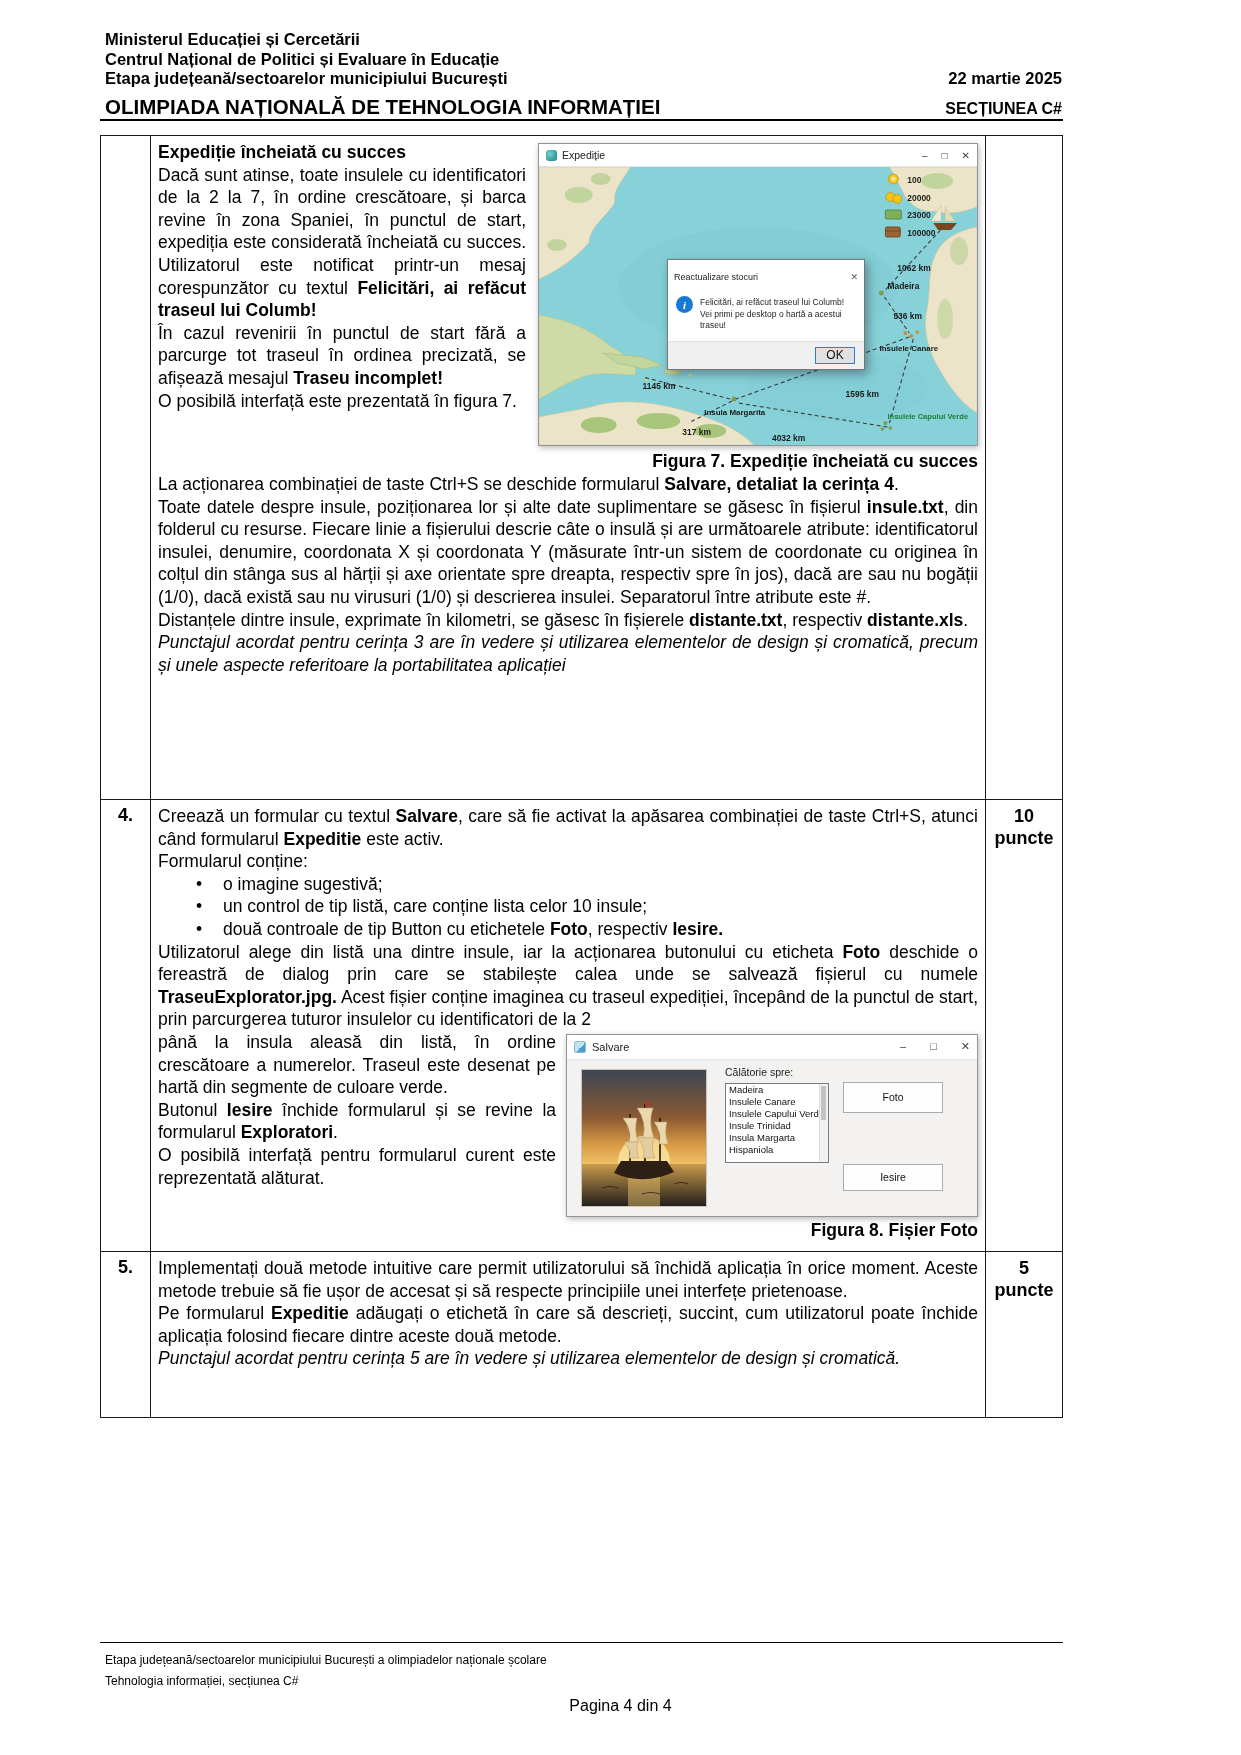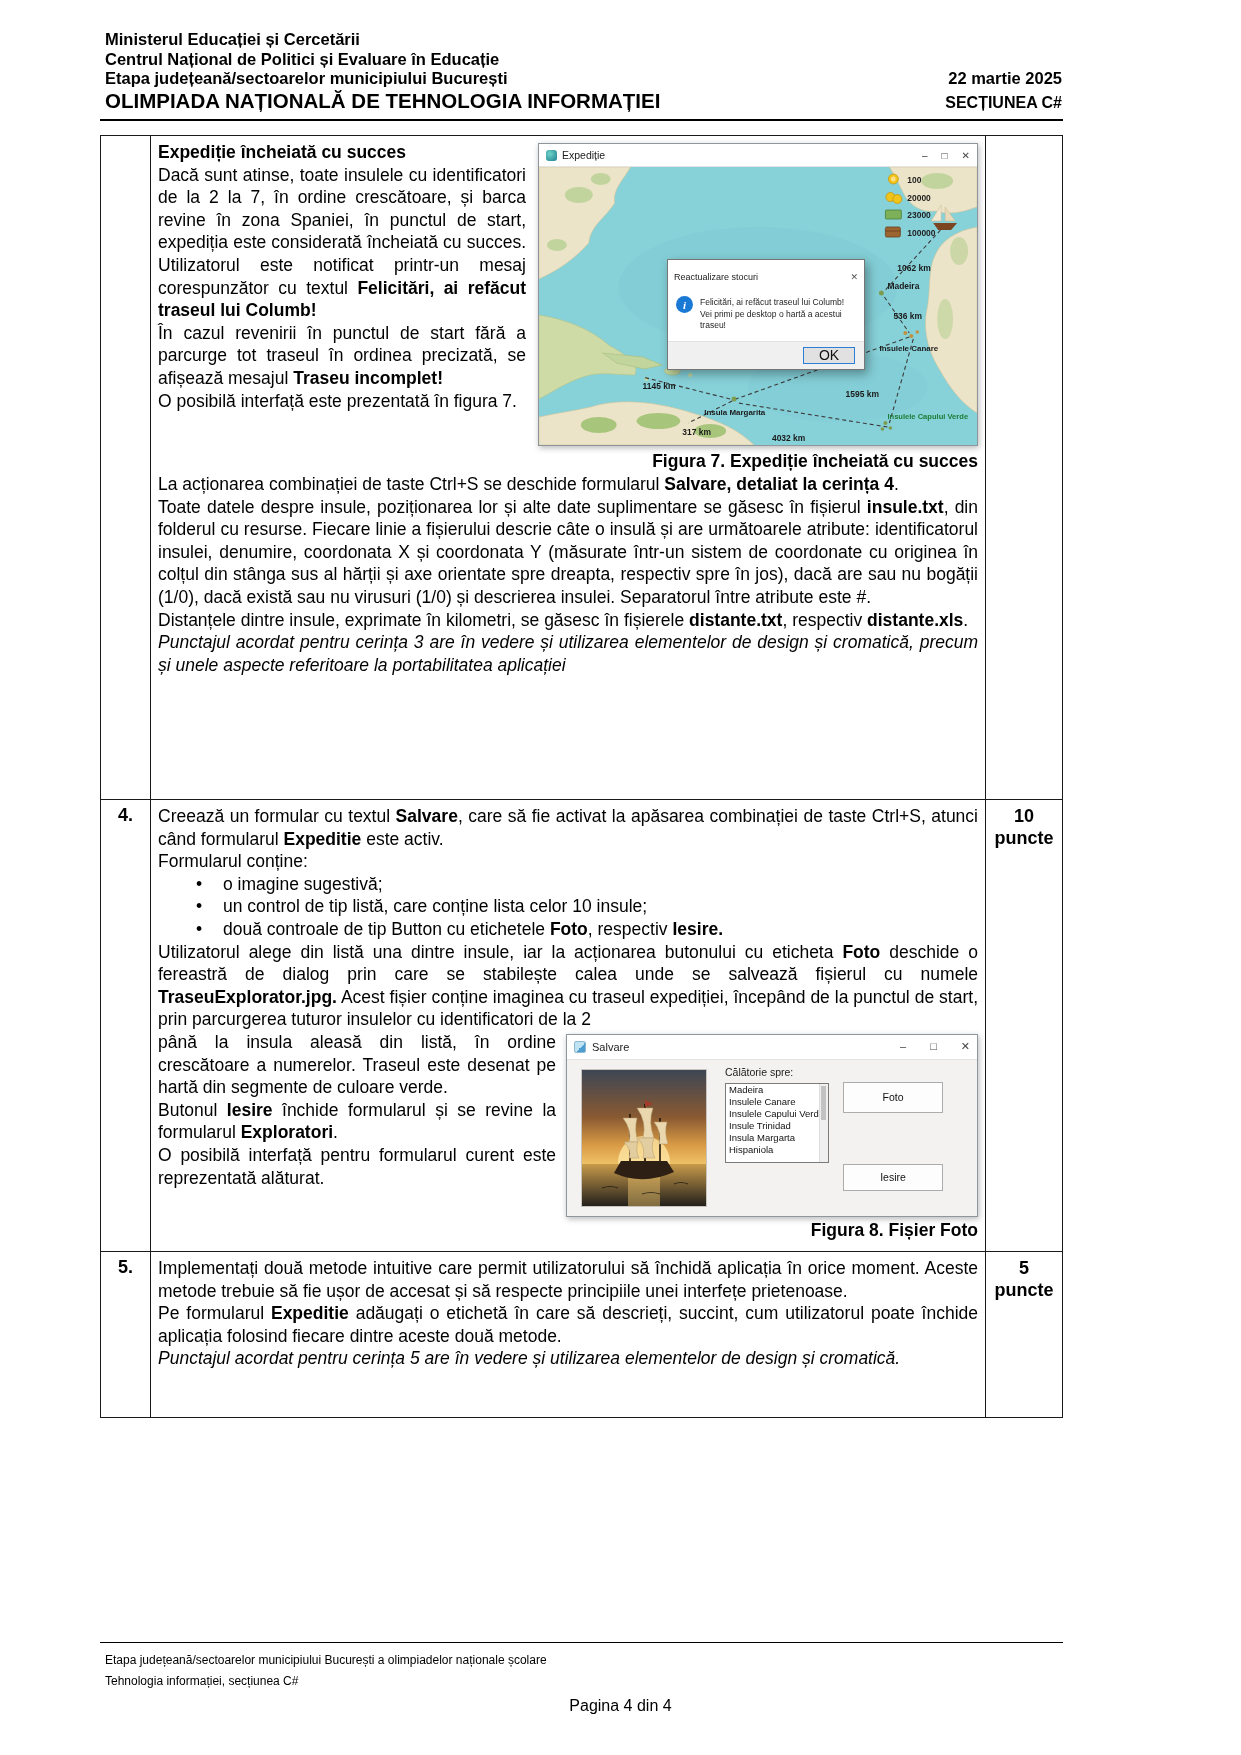--- a/index.html
+++ b/index.html
@@ -3,21 +3,21 @@
 <meta charset="utf-8">
 <style>
   html,body{margin:0;padding:0;background:#e9e9e9;}
   .page{position:relative;width:1241px;height:1755px;background:#ffffff;margin:0 auto;
         font-family:"Liberation Sans",sans-serif;color:#000;overflow:hidden;}
 
   
   .doc-header{position:absolute;left:105px;top:30px;width:957px;}
   .h-small{font-weight:700;font-size:16.5px;line-height:19.5px;}
   .h-row{display:flex;justify-content:space-between;align-items:baseline;}
-  .h-title{font-weight:700;font-size:20.5px;line-height:24px;margin-top:0;}
+  .h-title{font-weight:700;font-size:20.5px;line-height:24px;margin-top:6px;}
   .h-section{font-weight:700;font-size:16px;}
   .h-rule{position:absolute;left:100px;top:119px;width:963px;border-top:2px solid #000;}
 
   
   .qtable{position:absolute;left:100px;top:135px;width:963px;border:1.3px solid #1a1a1a;box-sizing:border-box;}
   .qrow{display:flex;border-top:1.3px solid #1a1a1a;}
   .qrow:first-child{border-top:none;}
   .qnum{width:50px;flex:none;border-right:1.3px solid #1a1a1a;text-align:center;
         padding-top:5px;font-weight:700;font-size:18px;box-sizing:border-box;}
   .qbody{flex:1;min-width:0;padding:5px 7px 6px 7px;}
@@ -51,21 +51,21 @@
   .dlg{position:absolute;left:128px;top:92px;width:198px;background:#fff;border:1px solid #767676;
        box-shadow:3px 4px 10px rgba(0,0,0,.35);font-size:9px;box-sizing:border-box;}
   .dlg-tb{height:18px;display:flex;align-items:center;padding:8px 6px;color:#222;}
   .dlg-x{margin-left:auto;color:#555;font-size:9px;}
   .dlg-body{display:flex;gap:7px;padding:2px 8px 9px 8px;align-items:flex-start;}
   .dlg-info{width:17px;height:17px;border-radius:50%;background:#1b79d6;color:#fff;flex:none;
             display:flex;align-items:center;justify-content:center;font-size:11px;font-style:italic;
             font-weight:700;font-family:"Liberation Serif",serif;}
   .dlg-text{font-size:8.5px;line-height:11.5px;color:#1f1f1f;padding-top:1px;}
   .dlg-footer{background:#f0f0f0;padding:5px 9px;display:flex;justify-content:flex-end;border-top:1px solid #e2e2e2;}
-  .dlg-ok{width:52px;height:17px;background:#e1e1e1;border:1px solid #2a7fd4;font-size:14px;
+  .dlg-ok{width:40px;height:17px;background:#e1e1e1;border:1px solid #2a7fd4;font-size:12px;
           text-align:center;line-height:15px;color:#111;box-sizing:border-box;margin-left:31px;}
 
   
   .fig8{float:right;width:412px;margin:3px 0 2px 10px;}
   .fig8 .win-tb{height:24px;font-size:11px;}
   .fig8 .win-controls{gap:24px;font-size:11px;}
   .app-ico8{width:12px;height:12px;border-radius:2px;margin-right:6px;flex:none;
             background:linear-gradient(135deg,#bfe3f2 0 55%,#4e9dd1 55%);border:1px solid #8fb8cf;box-sizing:border-box;}
   .form-body{position:relative;width:100%;height:156px;background:#f3f2f1;}
   .ship-img{position:absolute;left:14px;top:9px;width:126px;height:138px;border:1px solid #c9c4bd;box-sizing:border-box;}

